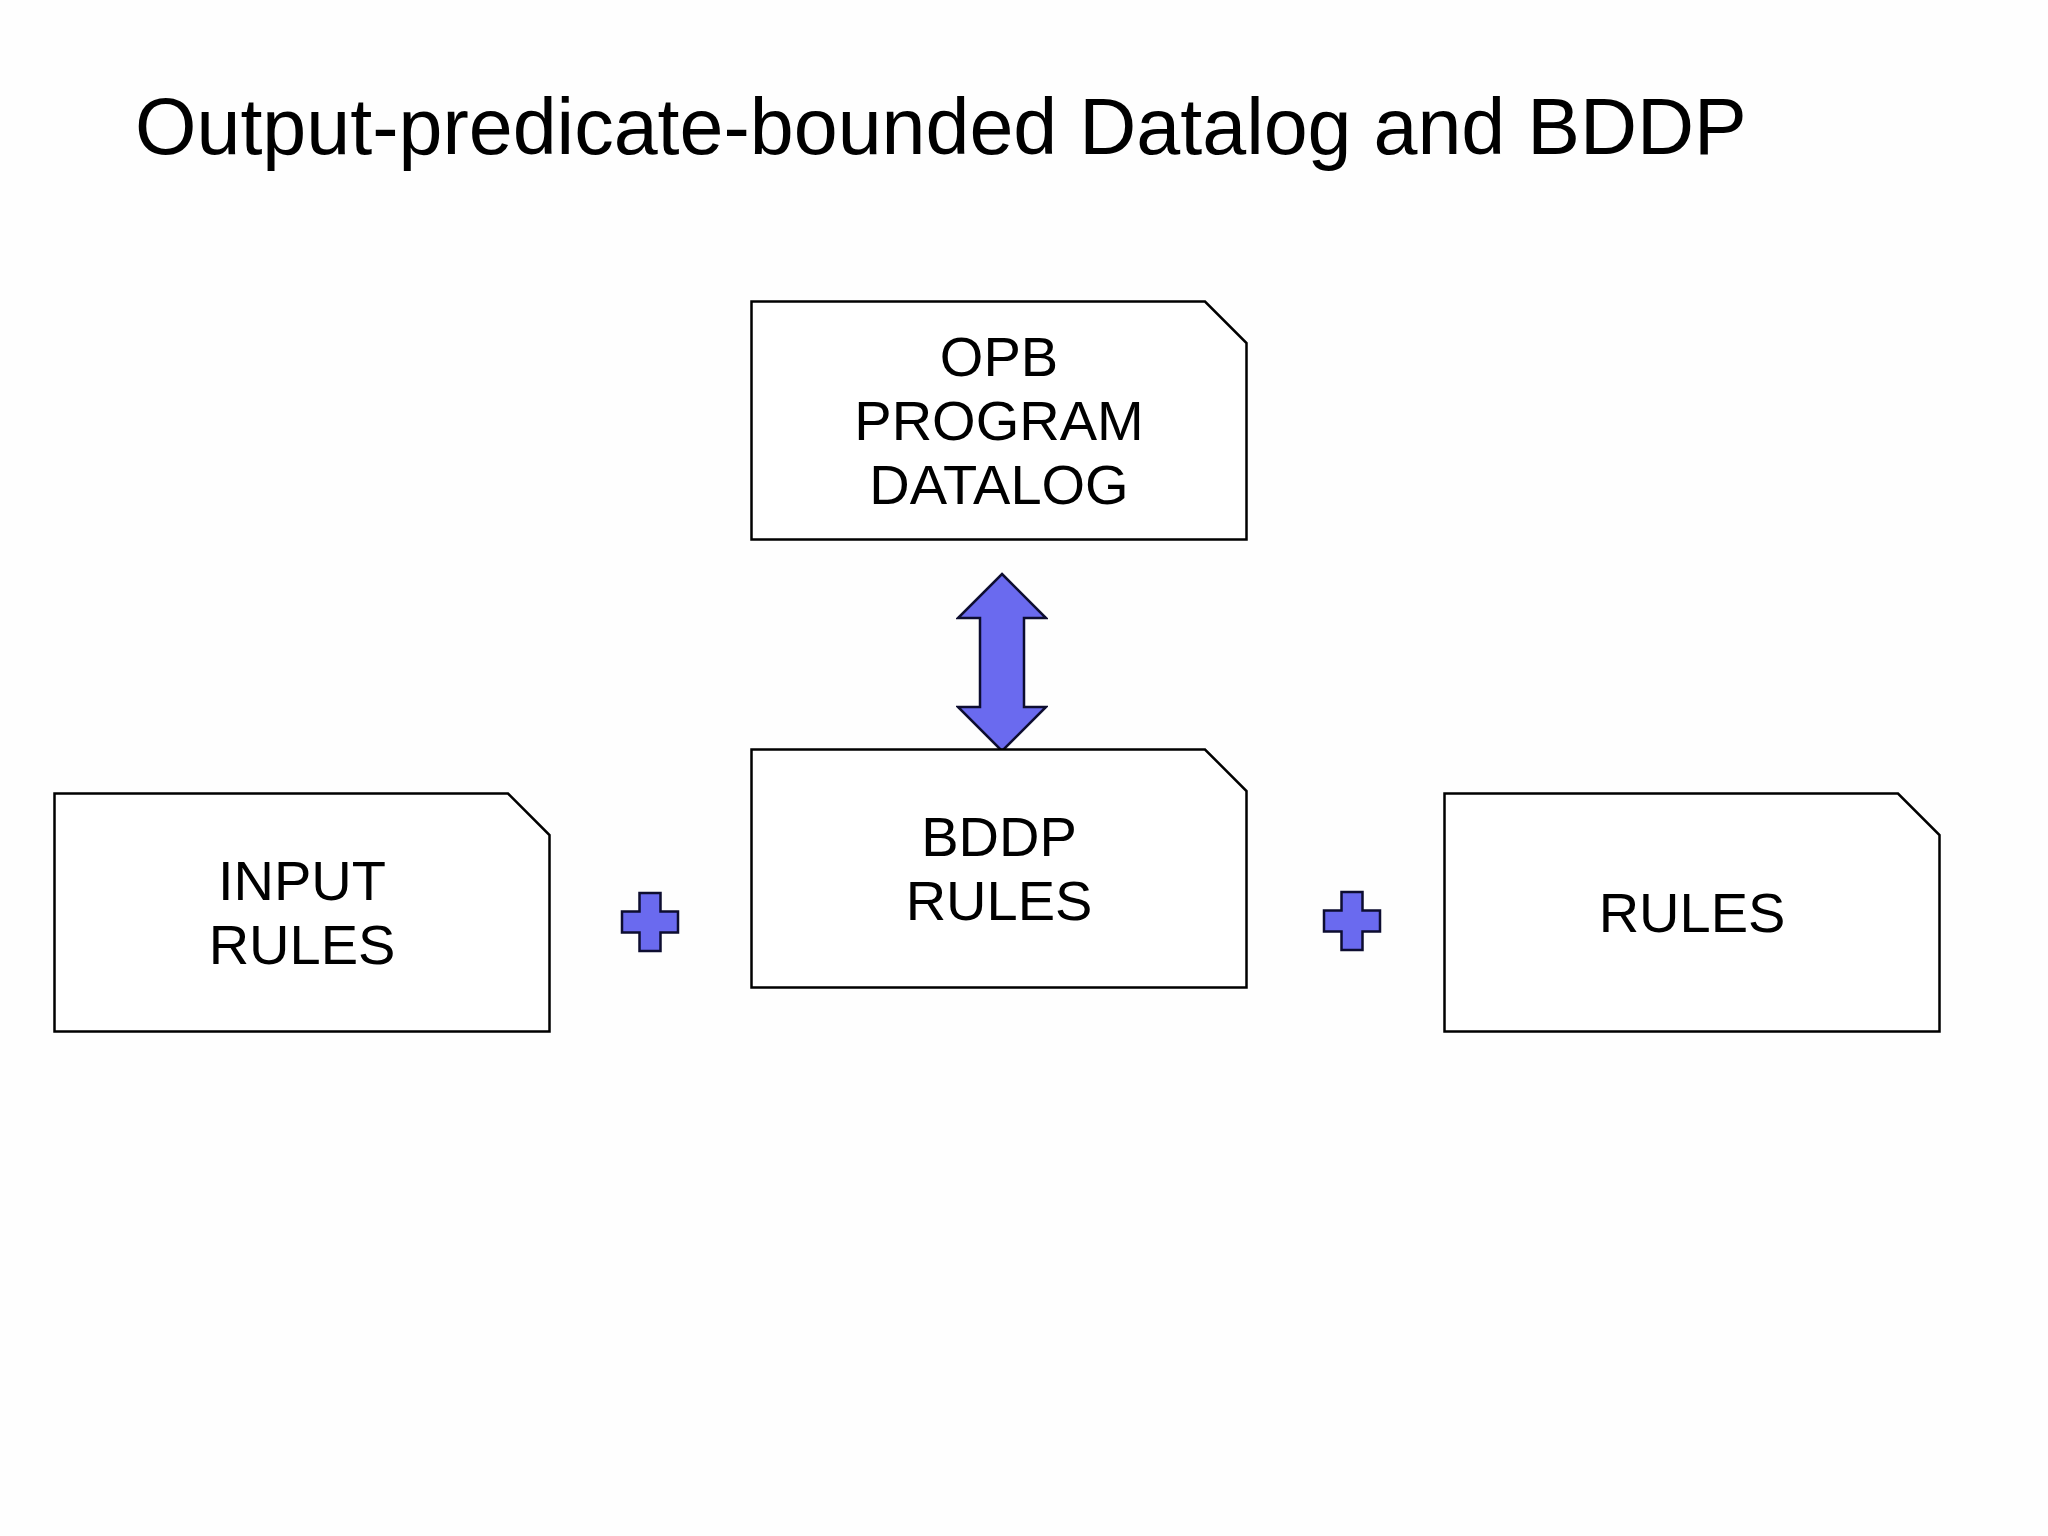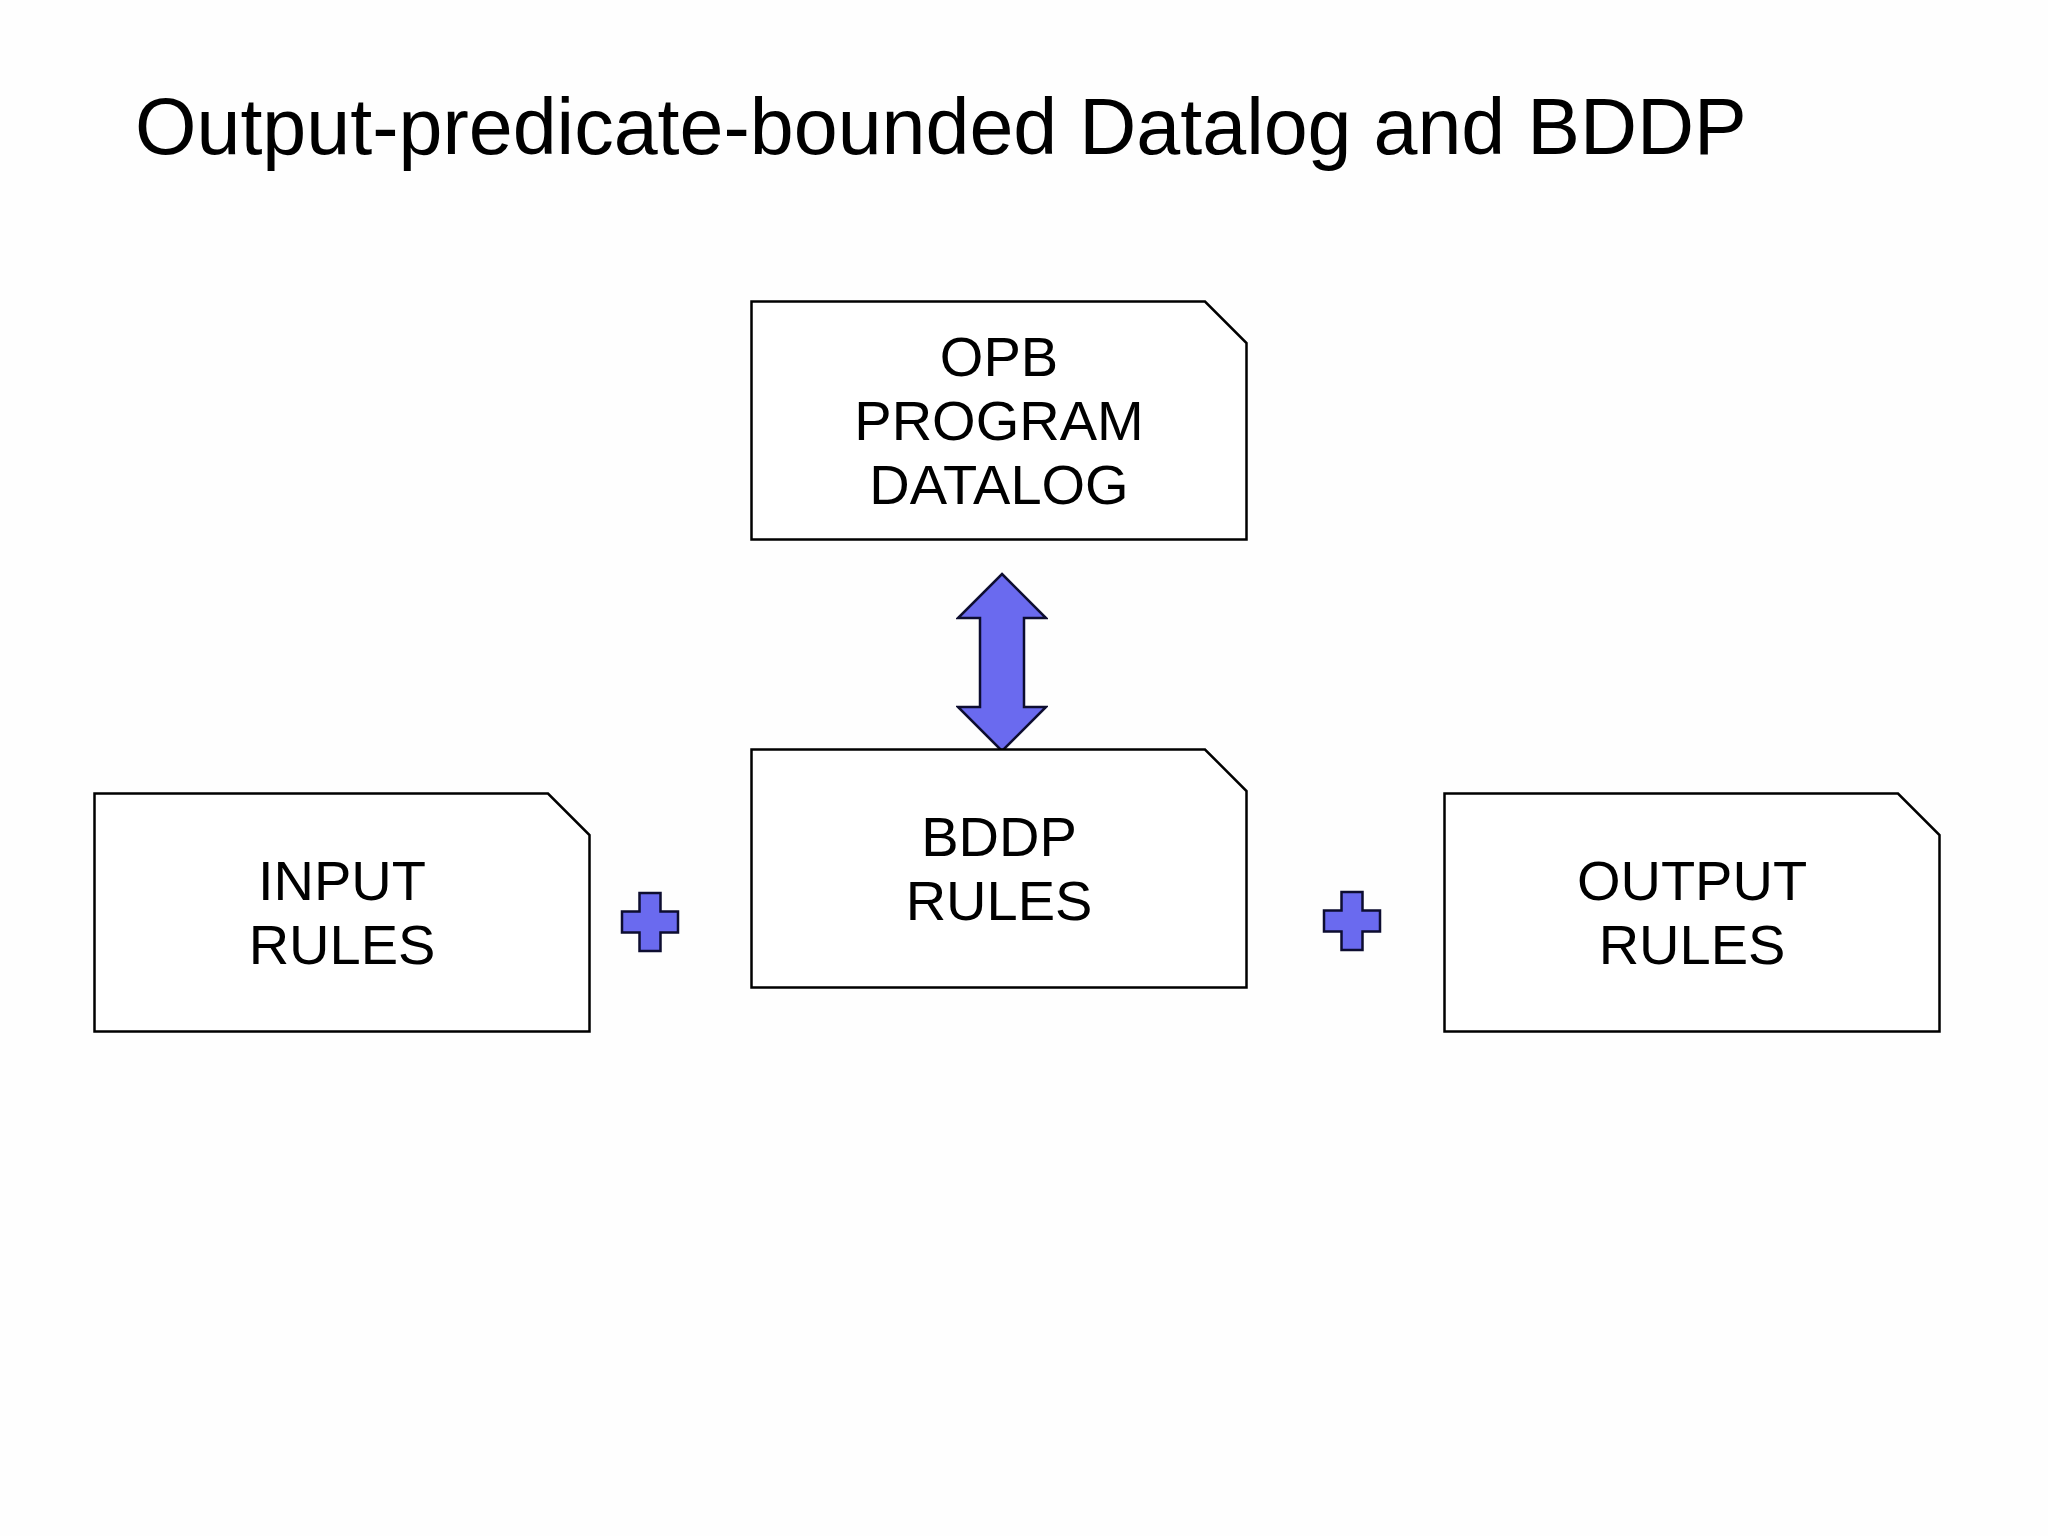--- a/index.html
+++ b/index.html
@@ -54,21 +54,21 @@
     color: #000000;
   }
   .card-label span {
     display: block;
   }
   .shape {
     position: absolute;
     display: block;
   }
   #box-program { left: 750px; top: 300px; }
-  #box-input   { left: 53px;  top: 792px; margin-left: 40px; }
+  #box-input   { left: 53px;  top: 792px; }
   #box-bddp    { left: 750px; top: 748px; }
   #box-output  { left: 1443px; top: 792px; }
   #updown-arrow { left: 956px; top: 572px; width: 92px; height: 181px; }
   #plus-left    { left: 620px; top: 891px; width: 60px; height: 62px; }
   #plus-right   { left: 1322px; top: 890px; width: 60px; height: 62px; }
 </style>
 </head>
 <body style="background: rgb(254, 254, 254);">
 
 <div class="slide">
@@ -116,18 +116,17 @@
 
   <svg class="shape" id="plus-right" viewBox="0 0 60 62" aria-hidden="true">
     <polygon points="19.5,2 40.5,2 40.5,20.5 58,20.5 58,41.5 40.5,41.5 40.5,60 19.5,60 19.5,41.5 2,41.5 2,20.5 19.5,20.5" fill="#6a6aef" stroke="#0d0d30" stroke-width="2.5" stroke-linejoin="miter"></polygon>
   </svg>
 
   <div class="card" id="box-output">
     <svg class="card-shape" viewBox="0 0 498 241" aria-hidden="true">
       <polygon points="1.5,1.5 455,1.5 496.5,43 496.5,239.5 1.5,239.5" fill="#ffffff" stroke="#000000" stroke-width="2.5" stroke-linejoin="miter"></polygon>
     </svg>
     <div class="card-label">
-      <span>OUTPUT</span>
       <span>RULES</span>
     </div>
   </div>
 
 </div>
 
 </body></html>

